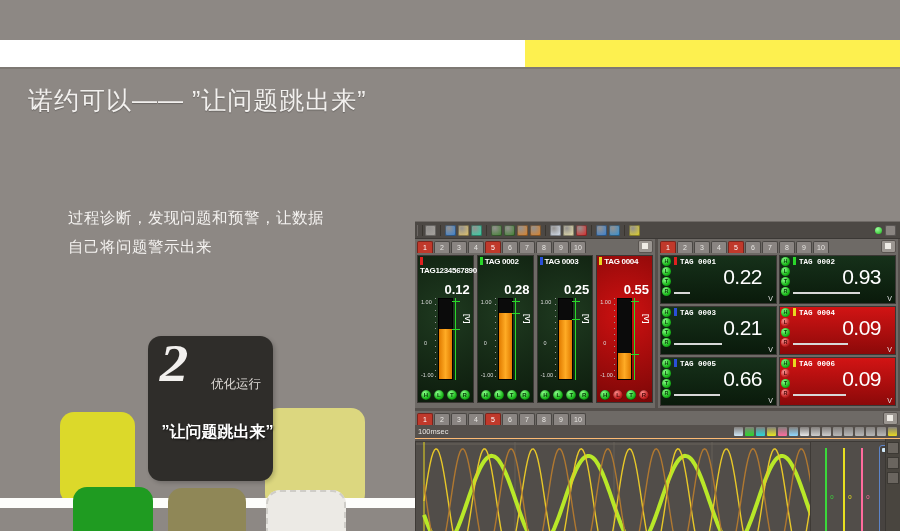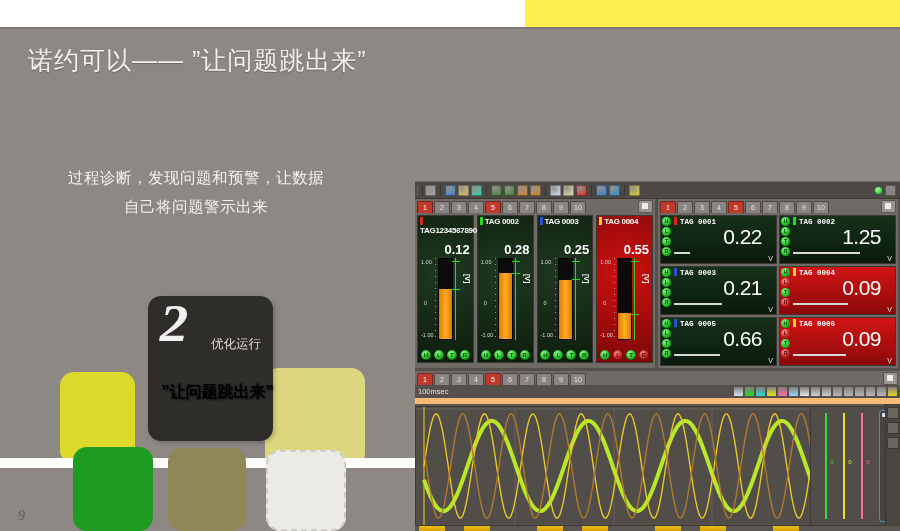--- a/index.html
+++ b/index.html
@@ -1,28 +1,28 @@
 <!DOCTYPE html>
 <html><head>
 <meta charset="utf-8">
 <style>
   html,body{margin:0;padding:0;}
   body{width:900px;height:531px;overflow:hidden;background:#8d8884;
        font-family:"Liberation Sans",sans-serif;position:relative;}
 
   
-  #slide{position:absolute;inset:0;background:#8d8884;}
+  #slide{position:absolute;inset:0;background:#8d8884;margin-top:40px;}
   .topwhite{position:absolute;left:0;top:0;width:900px;height:27px;background:#ffffff;}
   .topyellow{position:absolute;left:525px;top:0;width:375px;height:27px;background:#fdf04f;}
   .topline{position:absolute;left:0;top:27px;width:900px;height:2px;background:#7d7873;}
 
   .title{position:absolute;left:28px;top:44px;color:#f2f0ee;font-size:25px;
          letter-spacing:1px;white-space:nowrap;text-shadow:0 1px 1px rgba(0,0,0,.25);}
   .subtitle{position:absolute;left:68px;top:163px;color:#f4f2f0;font-size:15.5px;
-            line-height:29px;white-space:pre-line;letter-spacing:.5px;text-align:center;}
+            line-height:29px;white-space:pre-line;letter-spacing:.5px;}
 
   
   .whiteband{position:absolute;left:0;top:458px;width:415px;height:10px;background:#fdfdfb;}
 
   .pagenum{position:absolute;left:18px;top:508px;color:#5d5954;font-size:14px;
            font-style:italic;font-family:"Liberation Serif",serif;}
 
   
   .sq{position:absolute;border-radius:14px;}
   #sq-yellow{left:60px;top:372px;width:75px;height:92px;background:#dcd92a;}
@@ -33,21 +33,21 @@
              outline:2px dashed #cfcdc8;outline-offset:-2px;}
 
   
   #blackcard{position:absolute;left:148px;top:296px;width:125px;height:145px;
              background:#2f2d2a;border-radius:13px;box-shadow:2px 2px 4px rgba(0,0,0,.2);}
   #blackcard .num{position:absolute;left:13px;top:-2px;color:#f2f0ee;font-size:52px;
                   font-style:italic;font-weight:bold;font-family:"Liberation Serif",serif;
                   transform:scale(1.1,1);}
   #blackcard .cap{position:absolute;right:12px;top:40px;color:#ddd9d5;font-size:12.5px;}
   .bigquote{position:absolute;left:145px;top:382px;width:145px;text-align:center;
-            color:#000000;font-size:16px;font-weight:bold;white-space:nowrap;
+            color:#ffffff;font-size:16px;font-weight:bold;white-space:nowrap;
             text-shadow:1px 1px 2px rgba(0,0,0,.65);}
 
   
   #app{position:absolute;left:415px;top:181px;width:485px;height:350px;
        background:#55504c;border-top:1px solid #6f6a66;overflow:hidden;}
 
   .toolbar{height:16px;background:#4c4844;border-bottom:1px solid #3b3835;
            display:flex;align-items:center;padding:0 2px;gap:2px;position:relative;}
   .tb-grip{width:4px;height:11px;border-left:1px solid #6b6663;border-right:1px solid #38352f;}
   .tbi{width:11px;height:11px;border-radius:2px;box-shadow:inset 0 0 0 1px rgba(0,0,0,.35);}
@@ -116,21 +116,21 @@
   .mname{position:absolute;left:13px;top:1px;font-size:7.5px;color:#fff;font-weight:bold;font-family:Liberation Mono, monospace;}
   .mname i{display:inline-block;width:3px;height:8px;vertical-align:-1px;margin-right:3px;}
   .mval{position:absolute;right:14px;top:9px;font-size:21px;color:#fff;font-weight:normal;
         letter-spacing:-.5px;}
   .munit{position:absolute;right:3px;bottom:1px;font-size:7px;color:#e8e8e8;}
   .mbar{position:absolute;left:13px;bottom:9px;height:2px;background:#d8d8d8;}
 
   
   #trend{margin-top:3px;background:#6e6a66;height:auto;}
   .trendhdr{display:flex;align-items:center;height:13px;background:#55504c;
-            border-bottom:6px solid #fdba74;padding:0 3px;}
+            border-bottom:1px solid #fdba74;padding:0 3px;}
   .trendhdr .lbl{font-size:7.5px;color:#e6e4e0;}
   .trendtb{margin-left:auto;display:flex;gap:2px;align-items:center;}
   .tti{width:9px;height:9px;border-radius:1px;}
   #plotwrap{position:relative;background:#5a5652;padding:2px 0 0 0;display:flex;}
   #plot{position:relative;width:395px;height:118px;background:#514d49;
         border:1px solid #3e3a36;border-right:none;overflow:hidden;}
   #scales{width:88px;height:118px;position:relative;background:#514d49;
           border:1px solid #3e3a36;}
   .vscale{position:absolute;top:6px;bottom:6px;width:2px;}
   .vbox{position:absolute;top:3px;bottom:3px;border:1px solid #5c84c8;border-radius:3px;
@@ -345,21 +345,21 @@
               <div class="munit">V</div>
             </div>
             <div class="meter m-green">
               <div class="mlamps">
                 <span class="mlamp">H</span>
                 <span class="mlamp">L</span>
                 <span class="mlamp">T</span>
                 <span class="mlamp">R</span>
               </div>
               <div class="mname"><i style="background:#2ad82a"></i>TAG 0002</div>
-              <div class="mval">1.25</div>
+              <div class="mval">0.93</div>
               <div class="mbar" style="width:58%"></div>
               <div class="munit">V</div>
             </div>
             <div class="meter m-green">
               <div class="mlamps">
                 <span class="mlamp">H</span>
                 <span class="mlamp">L</span>
                 <span class="mlamp">T</span>
                 <span class="mlamp">R</span>
               </div>

